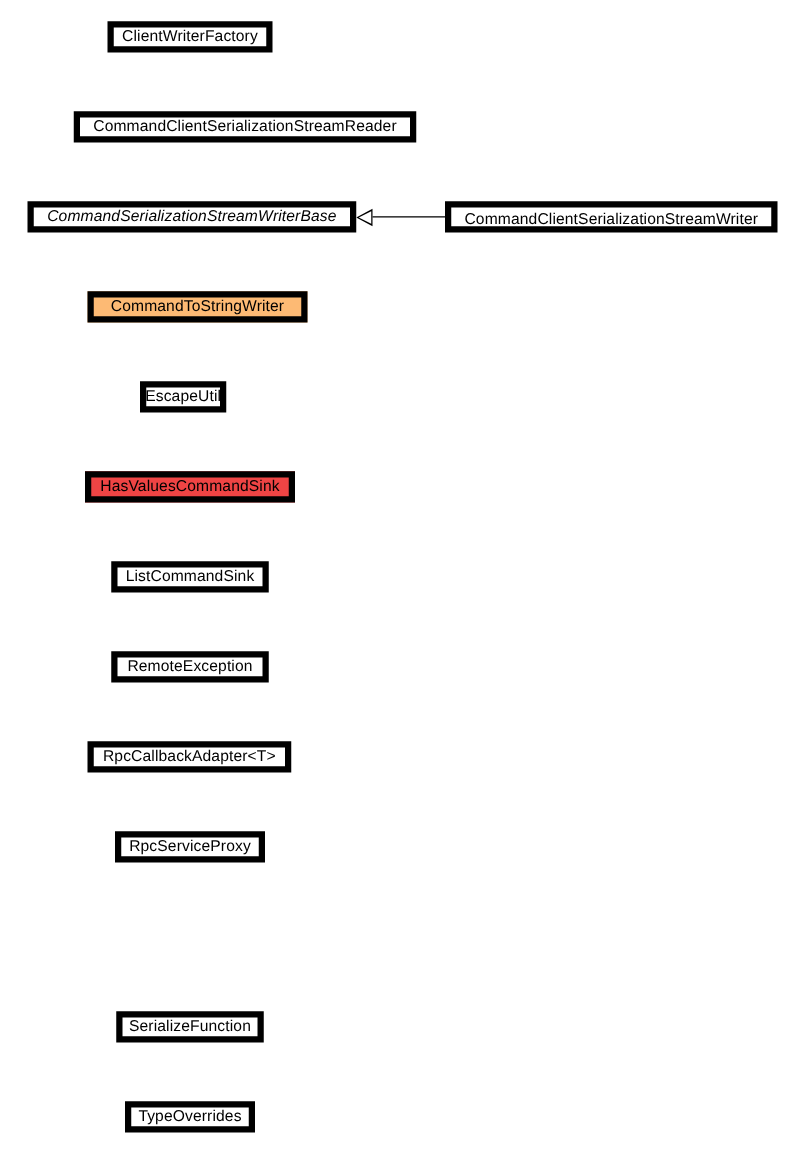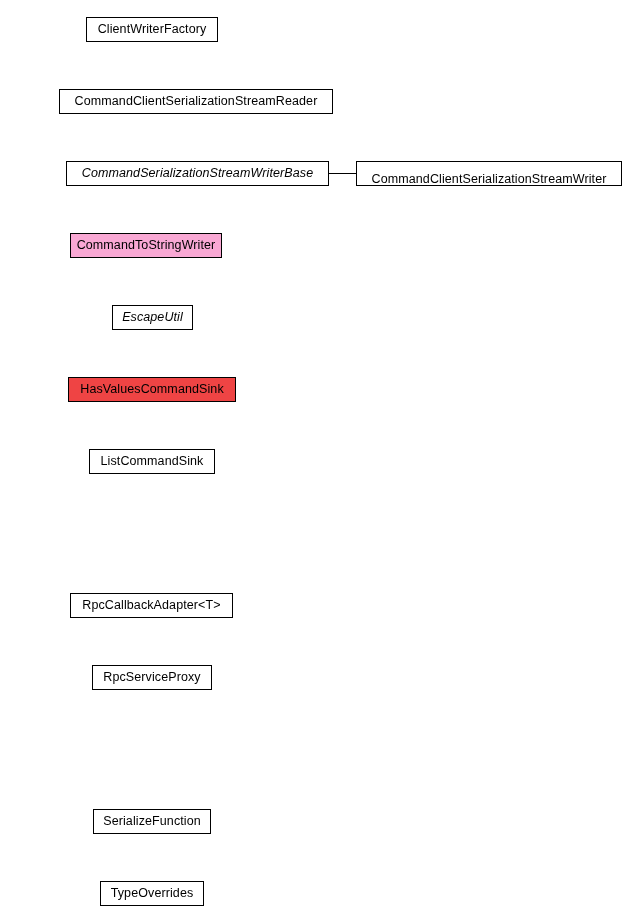--- a/index.html
+++ b/index.html
@@ -14,34 +14,33 @@
   #diagram {
     position: relative;
     width: 637px;
     height: 923px;
     background: #ffffff;
     overflow: hidden;
   }
   .class-box {
     position: absolute;
     box-sizing: border-box;
-    border: 1px solid #a16207;
+    border: 5px solid #a16207;
     background: #ffffff;
     color: #000000;
     font-size: 12.5px;
     line-height: 1;
     display: flex;
     align-items: center;
     justify-content: center;
     white-space: nowrap;
     letter-spacing: 0.1px;
   }
   .class-box.abstract {
     font-style: italic;
-    margin-left: 44px;
   }
   .edge-line {
     position: absolute;
     background: #000000;
     height: 1px;
   }
   .edge-arrow {
     position: absolute;
     width: 0;
     height: 0;
@@ -72,31 +71,34 @@
     </div>
     <div class="class-box" style="left: 15px; top: 89px; width: 274px; height: 25px; background: rgb(255, 255, 255); border-color: rgb(0, 0, 0); margin-left: 44px;">
       <span>CommandClientSerializationStreamReader</span>
     </div>
     <div class="class-box abstract" style="left: 22px; top: 161px; width: 263px; height: 25px; background: rgb(255, 255, 255); border-color: rgb(0, 0, 0);">
       <span>CommandSerializationStreamWriterBase</span>
     </div>
     <div class="class-box" style="left: 356px; top: 161px; width: 266px; height: 25px; background: rgb(255, 255, 255); border-color: rgb(0, 0, 0); align-items: flex-end;">
       <span>CommandClientSerializationStreamWriter</span>
     </div>
-    <div class="class-box" style="left: 70px; top: 233px; width: 152px; height: 25px; background: #f9a8d4; border-color: rgb(0, 0, 0);">
+    <div class="class-box" style="left: 70px; top: 233px; width: 176px; height: 25px; background: #fdba74; border-color: rgb(0, 0, 0);">
       <span>CommandToStringWriter</span>
     </div>
-    <div class="class-box" style="left: 112px; top: 305px; width: 81px; height: 25px; background: rgb(255, 255, 255); border-color: rgb(0, 0, 0); font-style: italic;">
+    <div class="class-box" style="left: 112px; top: 305px; width: 69px; height: 25px; background: rgb(255, 255, 255); border-color: rgb(0, 0, 0);">
       <span>EscapeUtil</span>
     </div>
     <div class="class-box" style="left: 68px; top: 377px; width: 168px; height: 25px; background: #ef4444; border-color: rgb(0, 0, 0);">
       <span>HasValuesCommandSink</span>
     </div>
     <div class="class-box" style="left: 89px; top: 449px; width: 126px; height: 25px; background: rgb(255, 255, 255); border-color: rgb(0, 0, 0);">
       <span>ListCommandSink</span>
+    </div>
+    <div class="class-box" style="left: 89px; top: 521px; width: 126px; height: 25px; background: rgb(255, 255, 255); border-color: rgb(0, 0, 0);">
+      <span>RemoteException</span>
     </div>
     <div class="class-box" style="left: 70px; top: 593px; width: 163px; height: 25px; background: rgb(255, 255, 255); border-color: rgb(0, 0, 0);">
       <span>RpcCallbackAdapter&lt;T&gt;</span>
     </div>
     <div class="class-box" style="left: 92px; top: 665px; width: 120px; height: 25px; background: rgb(255, 255, 255); border-color: rgb(0, 0, 0);">
       <span>RpcServiceProxy</span>
     </div>
     <div class="class-box" style="left: 93px; top: 809px; width: 118px; height: 25px; background: rgb(255, 255, 255); border-color: rgb(0, 0, 0);">
       <span>SerializeFunction</span>
     </div>

